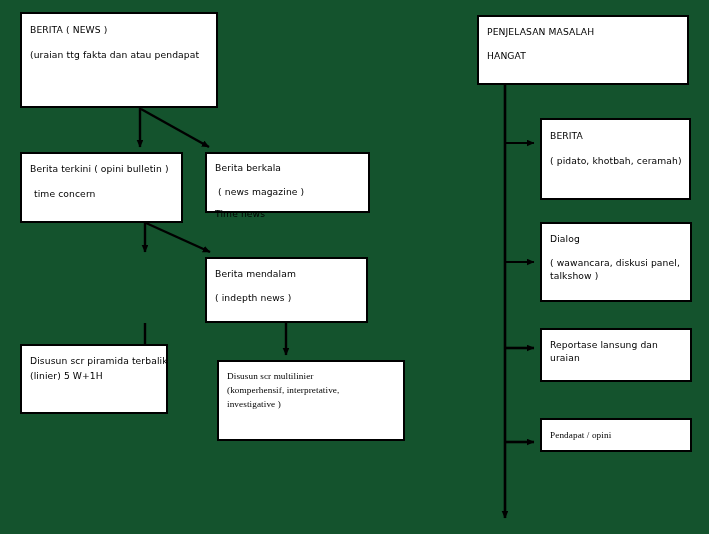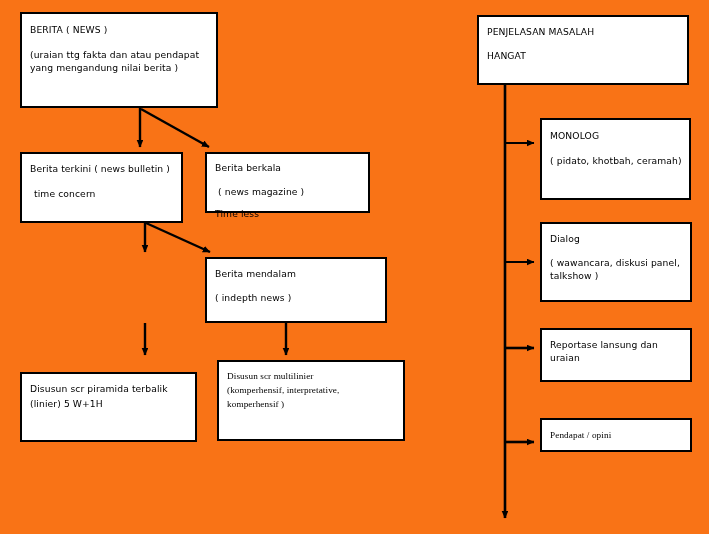--- a/index.html
+++ b/index.html
@@ -4,21 +4,21 @@
 <style>
   html, body {
     margin: 0;
     padding: 0;
     background: #ffffff;
   }
   #canvas {
     position: relative;
     width: 709px;
     height: 534px;
-    background: #f97316;
+    background: #14532d;
     font-family: "DejaVu Sans", sans-serif;
     overflow: hidden;
   }
   .node {
     position: absolute;
     box-sizing: border-box;
     border: 2px solid #000000;
     background: #ffffff;
     z-index: 3;
   }
@@ -37,22 +37,22 @@
     top: 0;
     width: 709px;
     height: 534px;
     z-index: 1;
   }
   
   #n-berita       { left: 20px;  top: 12px;  width: 198px; height: 96px; }
   #n-terkini      { left: 20px;  top: 152px; width: 163px; height: 71px; }
   #n-berkala      { left: 205px; top: 152px; width: 165px; height: 61px; }
   #n-kuat         { left: 20px;  top: 257px; width: 163px; height: 66px; }
-  #n-mendalam     { left: 205px; top: 257px; width: 182px; height: 66px; }
-  #n-piramida     { left: 20px;  top: 372px; width: 177px; height: 70px; }
+  #n-mendalam     { left: 205px; top: 257px; width: 163px; height: 66px; }
+  #n-piramida     { left: 20px;  top: 344px; width: 148px; height: 70px; }
   #n-multilinier  { left: 217px; top: 360px; width: 188px; height: 81px; font-family: Liberation Serif, serif; }
   
   #n-penjelasan   { left: 477px; top: 15px;  width: 212px; height: 70px; }
   #n-monolog      { left: 540px; top: 118px; width: 151px; height: 82px; }
   #n-dialog       { left: 540px; top: 222px; width: 152px; height: 80px; }
   #n-reportase    { left: 540px; top: 328px; width: 152px; height: 54px; }
   #n-pendapat     { left: 540px; top: 418px; width: 152px; height: 34px; font-family: Liberation Serif, serif; }
 </style>
 </head>
 <body>
@@ -104,58 +104,57 @@
       <path d="M505,348 L534,348" stroke="#000000" stroke-width="2.6" fill="none" marker-end="url(#ah)"></path>
     </g>
     <g>
       <path d="M505,442 L534,442" stroke="#000000" stroke-width="2.6" fill="none" marker-end="url(#ah)"></path>
     </g>
   </svg>
 
   <div class="node" id="n-berita">
     <div class="line" style="top:10px">BERITA ( NEWS )</div>
     <div class="line" style="top:35px">(uraian ttg fakta dan atau pendapat</div>
-    <div class="line" style="top:48px">yang mengandung nilai berita )</div>
   </div>
 
   <div class="node" id="n-terkini">
-    <div class="line" style="top:9px">Berita terkini ( news bulletin )</div>
+    <div class="line" style="top:9px">Berita terkini ( opini bulletin )</div>
     <div class="line" style="top:34px; left:12px">time concern</div>
   </div>
 
   <div class="node" id="n-berkala">
     <div class="line" style="top:8px">Berita berkala</div>
     <div class="line" style="top:32px; left:11px">( news magazine )</div>
-    <div class="line" style="top:54px">Time less</div>
+    <div class="line" style="top:54px">Time news</div>
   </div>
 
 
   <div class="node" id="n-mendalam">
     <div class="line" style="top:9px">Berita mendalam</div>
     <div class="line" style="top:33px">( indepth news )</div>
   </div>
 
   <div class="node" id="n-piramida">
     <div class="line" style="top:9px">Disusun scr piramida terbalik</div>
     <div class="line" style="top:24px">(linier) 5 W+1H</div>
   </div>
 
   <div class="node" id="n-multilinier">
     <div class="line" style="top:9px">Disusun scr multilinier</div>
     <div class="line" style="top:23px">(komperhensif, interpretative,</div>
-    <div class="line" style="top:37px">komperhensif )</div>
+    <div class="line" style="top:37px">investigative )</div>
   </div>
 
   <div class="node" id="n-penjelasan">
     <div class="line" style="top:9px">PENJELASAN MASALAH</div>
     <div class="line" style="top:33px">HANGAT</div>
   </div>
 
   <div class="node" id="n-monolog">
-    <div class="line" style="top:10px">MONOLOG</div>
+    <div class="line" style="top:10px">BERITA</div>
     <div class="line" style="top:35px">( pidato, khotbah, ceramah)</div>
   </div>
 
   <div class="node" id="n-dialog">
     <div class="line" style="top:9px">Dialog</div>
     <div class="line" style="top:33px">( wawancara, diskusi panel,</div>
     <div class="line" style="top:46px">talkshow )</div>
   </div>
 
   <div class="node" id="n-reportase">

